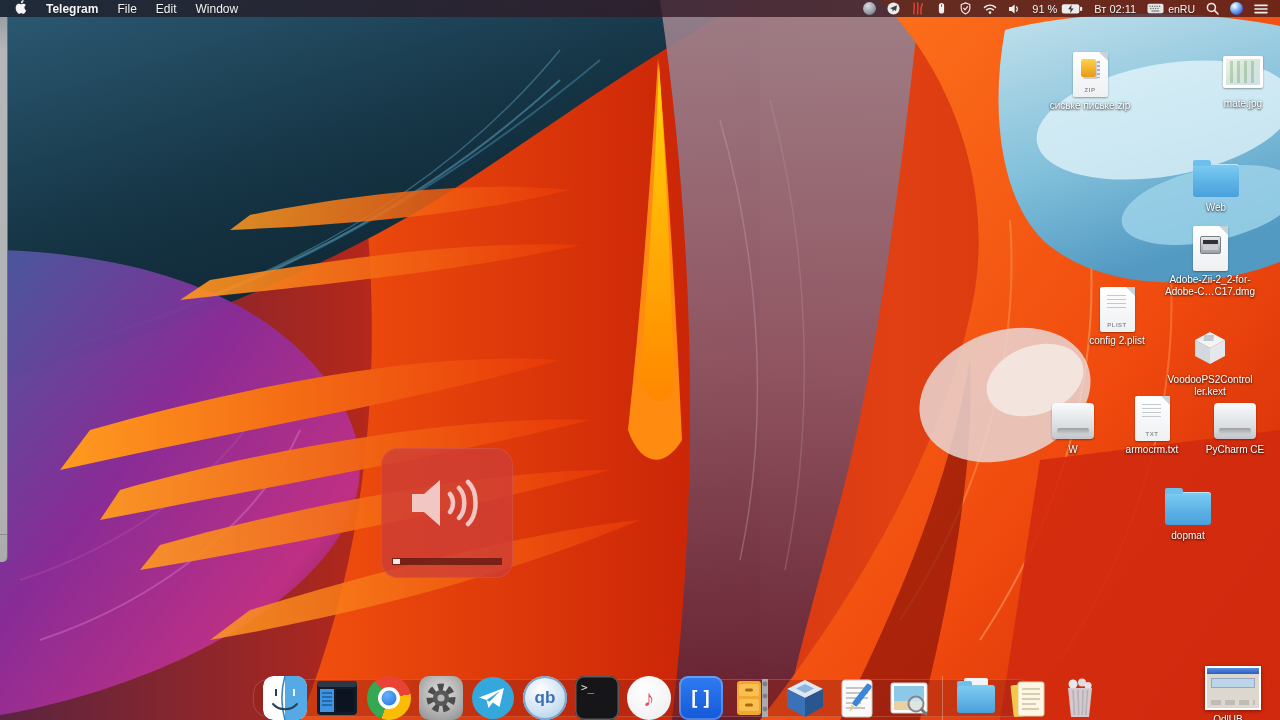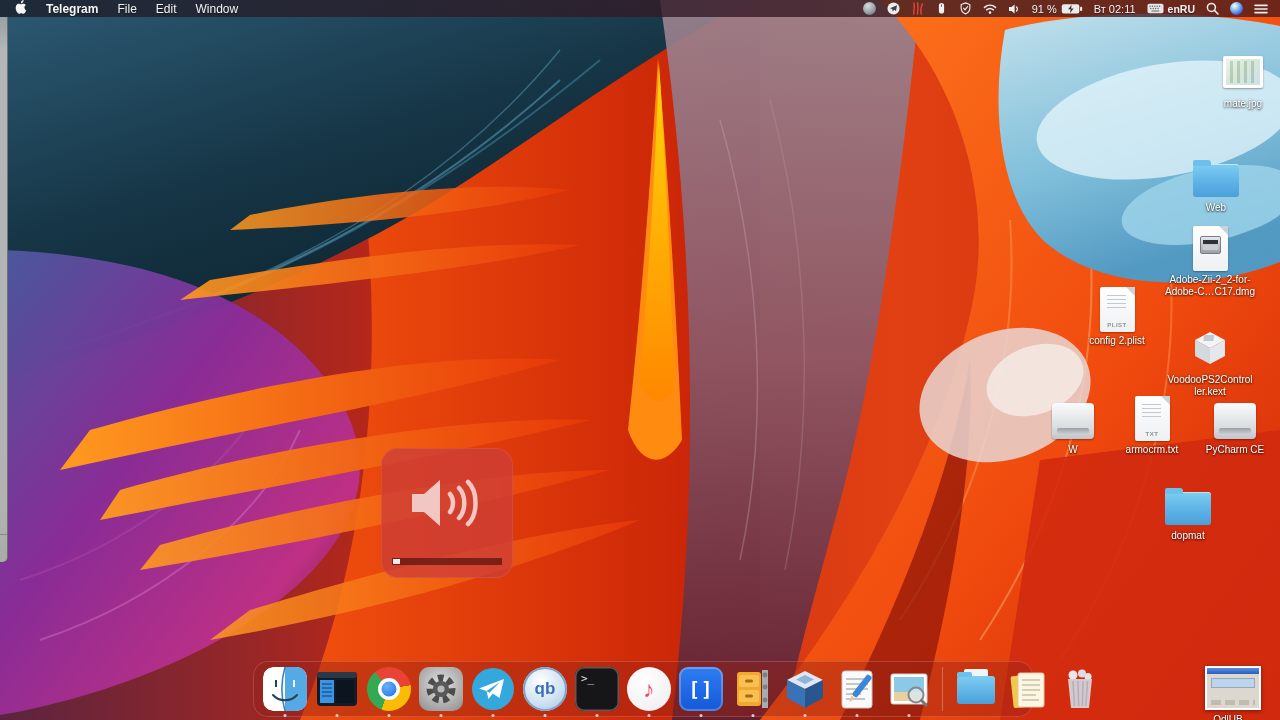--- a/index.html
+++ b/index.html
@@ -18,21 +18,21 @@
   .mb-left .appname { font-weight:bold; }
   .mb-item { cursor:default; white-space:nowrap; }
   .mb-right { display:flex; align-items:center; gap:11px; padding-right:12px; font-size:11px; }
   .st { display:flex; align-items:center; gap:4px; }
   .st svg { display:block; }
   .st-globe { width:13px; height:13px; border-radius:50%;
     background:radial-gradient(circle at 38% 30%, #d8dce0, #98a0a8 55%, #545c64); }
   .st-siri { width:13px; height:13px; border-radius:50%;
     background:radial-gradient(circle at 35% 30%, #ffffff, #8ac0f0 35%, #4a6ae0 68%, #202a80); }
   .batt-txt, .clock-txt, .lang-txt { white-space:nowrap; }
-  .lang-txt { font-weight:bold; font-size:10.5px; }
+  .lang-txt { font-weight:normal; font-size:10.5px; }
 
   
   .win-edge { position:absolute; left:0; top:17px; width:8px; height:545px; z-index:5;
     background:linear-gradient(180deg,#9aa0a6,#b4b6b8 6%,#b2b2b2 90%,#aaaaaa);
     border-right:1px solid rgba(60,60,60,.55); border-radius:0 0 5px 0; }
   .win-edge .div { position:absolute; left:0; right:0; top:517px; height:1px; background:#8c8c8c; }
 
   
   .dicon { position:absolute; width:96px; text-align:center; z-index:10; cursor:default; }
   .dicon .ic { height:48px; display:flex; align-items:center; justify-content:center; position:relative; }
@@ -96,21 +96,21 @@
   
   .vhud { position:absolute; left:381px; top:448px; width:132px; height:130px; z-index:30;
     border-radius:17px; background:rgba(205,62,55,.78);
     box-shadow:inset 0 0 0 1px rgba(255,255,255,.08); }
   .vhud svg { position:absolute; left:50%; top:42%; transform:translate(-50%,-50%); }
   .vbar { position:absolute; left:11px; right:11px; bottom:13px; height:7px;
     background:rgba(45,5,5,.55); }
   .vseg { position:absolute; left:1px; top:1px; width:7px; height:5px; background:#f3ebe7; }
 
   
-  .dock { position:absolute; left:253px; bottom:3px; width:780px; height:56px; z-index:40;
+  .dock { position:absolute; left:253px; bottom:3px; width:780px; height:38px; z-index:40;
     border-radius:15px; background:rgba(150,34,24,.42);
     box-shadow:inset 0 0 0 1px rgba(255,255,255,.16);
     display:flex; align-items:center; padding:8px 9px; gap:6px; }
   .di { width:46px; height:46px; position:relative; flex:0 0 auto; display:flex; align-items:center; justify-content:center; }
   .di .dot { position:absolute; left:50%; bottom:-5px; transform:translateX(-50%);
     width:3px; height:3px; border-radius:50%; background:rgba(255,255,255,.75); }
   .dock-sep { width:1px; height:44px; background:rgba(255,255,255,.28); margin:0 4px; flex:0 0 auto; }
 
   .ai { width:44px; height:44px; border-radius:10px; position:relative; }
   .ai-chrome { border-radius:50%;
@@ -322,20 +322,29 @@
       <span class="st" title="notification-center">
         <svg width="14" height="12" viewBox="0 0 14 12" stroke="#f0f0f0" stroke-width="1.6" stroke-linecap="round">
             <line x1="1" y1="2.4" x2="13" y2="2.4"></line>
             <line x1="1" y1="6" x2="13" y2="6"></line>
             <line x1="1" y1="9.6" x2="13" y2="9.6"></line>
           </svg>
       </span>
     </div>
   </div>
 
+  <div class="dicon" style="left:1042px;top:50px">
+    <div class="ic">
+        <div class="page">
+          <div class="zipper"></div>
+          <div class="badge">ZIP</div>
+        </div>
+      </div>
+    <div class="lbl">сиське письке.zip</div>
+  </div>
   <div class="dicon" style="left:1195px;top:48px">
     <div class="ic">
         <div class="imgfile">
           <div class="inner"></div>
         </div>
       </div>
     <div class="lbl">mate.jpg</div>
   </div>
   <div class="dicon" style="left:1168px;top:152px">
     <div class="ic">

